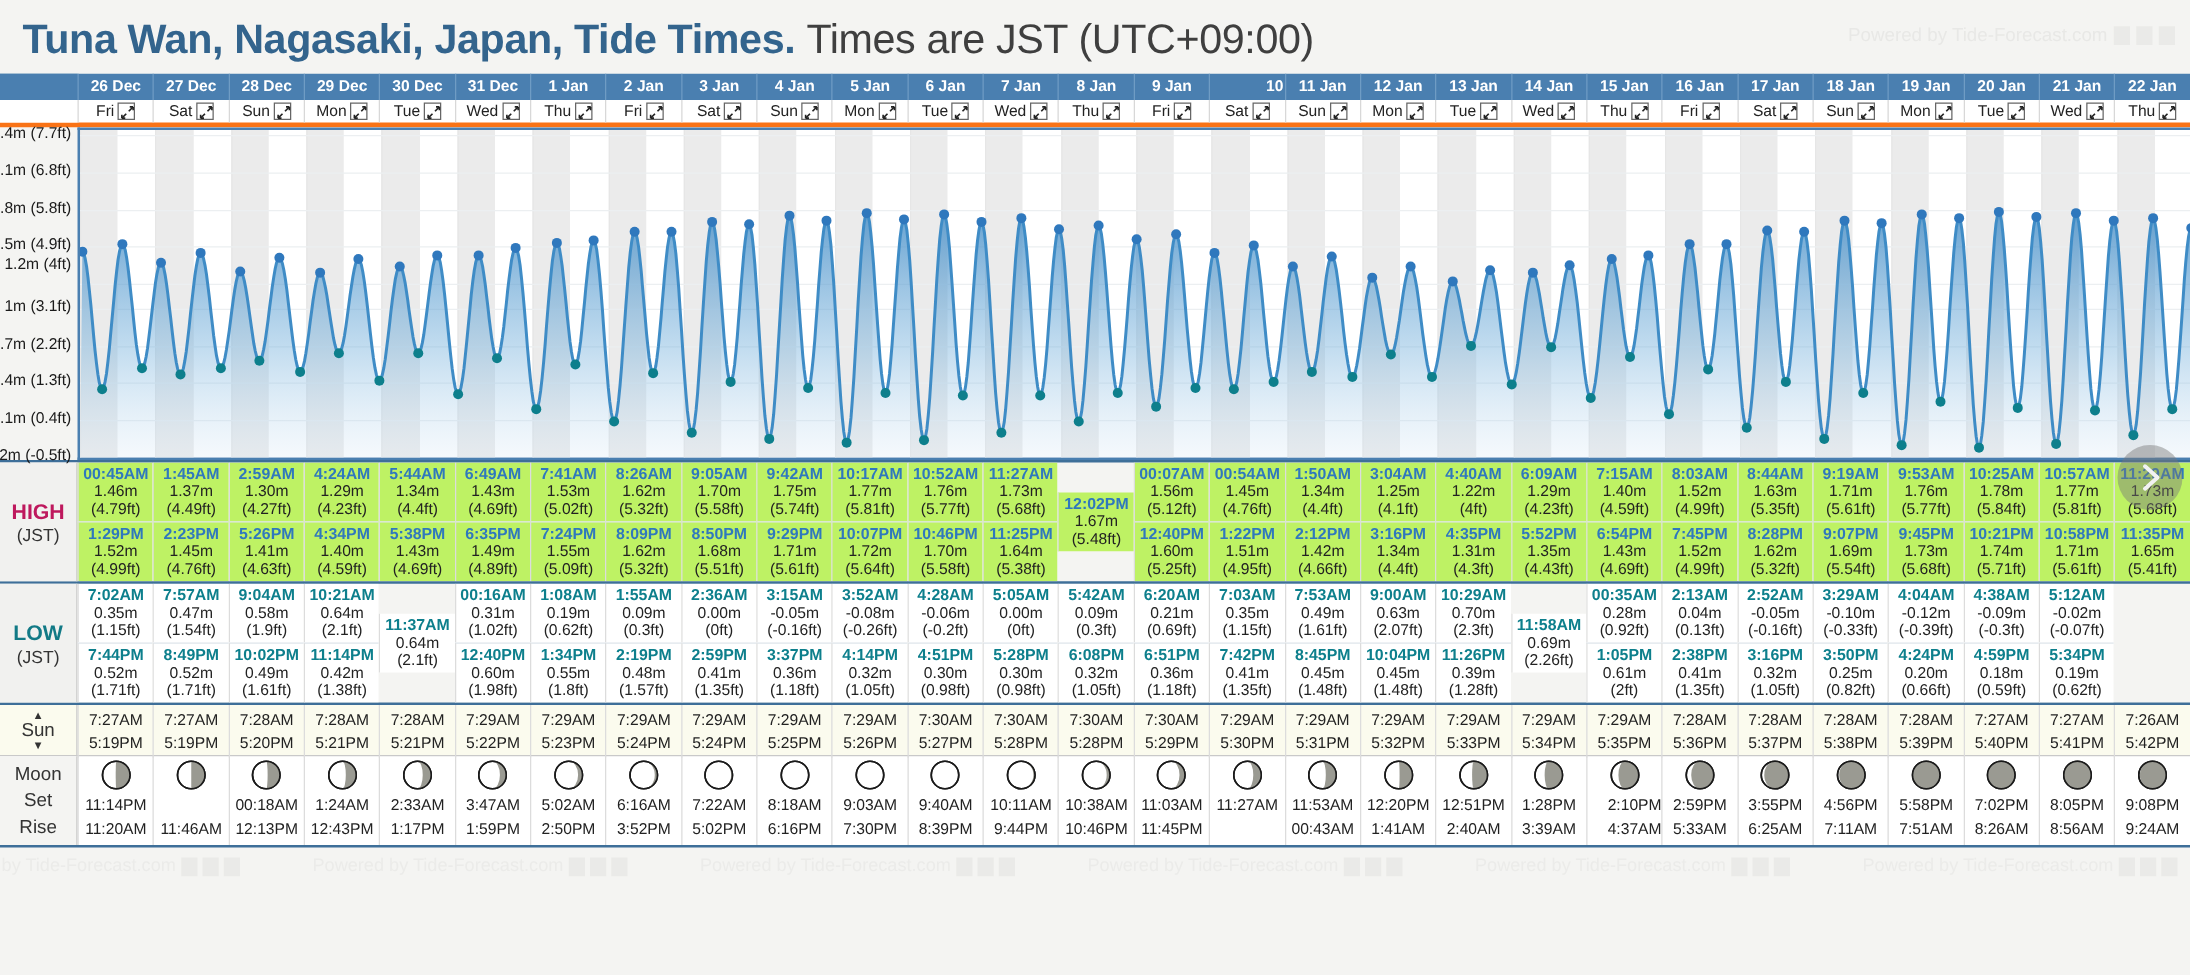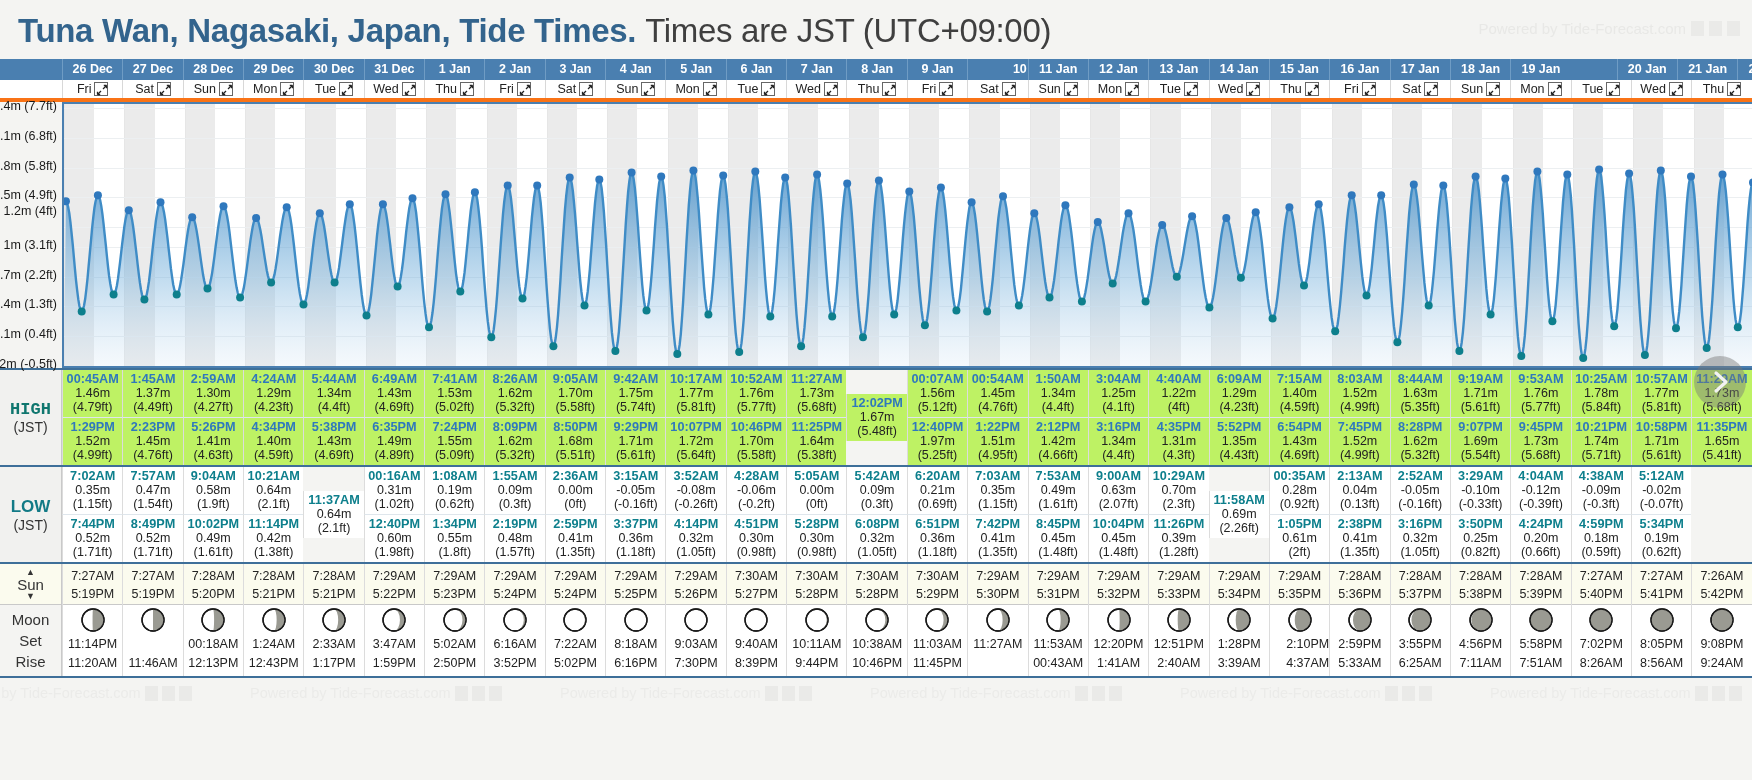--- a/index.html
+++ b/index.html
@@ -53,21 +53,21 @@
   .stripes { position:absolute; inset:0; }
   .stripe { position:absolute; top:0; bottom:0; width:27.3px; background:#ebebeb; }
   .gline { position:absolute; left:0; right:0; height:1px; background:#eceff1; }
   .vline { position:absolute; top:0; bottom:0; width:1px; background:#e6e6e6; }
   .plot svg { position:absolute; inset:0; }
 
   
   .tideblock .lab { background:#f1f1ef; border-right:1px solid #c9c9c9; }
   .labtitle { font-size:17px; font-weight:bold; }
   .labsub { font-size:14px; color:#333; }
-  .high .labtitle { color:#0f766e;font-family:Liberation Mono, monospace; }
+  .high .labtitle { color:#be185d; }
   .low  .labtitle { color:#127a86; }
 
   .tcell { border-left:1px solid #dcdcdc; padding:2px 0 3px; }
   .high .tcell { background:#bef264;text-align:center; }
   .low  .tcell { background:#fff; }
   .t-time { font-size:12.7px; font-weight:bold; line-height:14px; }
   .high .t-time { color:#2f78bd; }
   .low  .t-time { color:#0d7f8c; }
   .t-m  { font-size:12.5px; color:#222; line-height:14px; }
   .t-ft { font-size:12.5px; color:#222; line-height:14px; }
@@ -139,21 +139,21 @@
           <div class="c" style="flex: 0 0 60.3571px; width: 60.3571px; padding-left: 44px;">10 Jan</div>
           <div class="c" style="flex: 0 0 60.3571px; width: 60.3571px;">11 Jan</div>
           <div class="c" style="flex: 0 0 60.3571px; width: 60.3571px;">12 Jan</div>
           <div class="c" style="flex: 0 0 60.3571px; width: 60.3571px;">13 Jan</div>
           <div class="c" style="flex: 0 0 60.3571px; width: 60.3571px;">14 Jan</div>
           <div class="c" style="flex: 0 0 60.3571px; width: 60.3571px;">15 Jan</div>
           <div class="c" style="flex: 0 0 60.3571px; width: 60.3571px;">16 Jan</div>
           <div class="c" style="flex: 0 0 60.3571px; width: 60.3571px;">17 Jan</div>
           <div class="c" style="flex: 0 0 60.3571px; width: 60.3571px;">18 Jan</div>
           <div class="c" style="flex: 0 0 60.3571px; width: 60.3571px;">19 Jan</div>
-          <div class="c" style="flex: 0 0 60.3571px; width: 60.3571px; margin-left: 46px;">20 Jan</div>
+          <div class="c" style="flex: 0 0 60.3571px; width: 60.3571px;">20 Jan</div>
           <div class="c" style="flex: 0 0 60.3571px; width: 60.3571px;">21 Jan</div>
           <div class="c" style="flex: 0 0 60.3571px; width: 60.3571px;">22 Jan</div>
         </div>
     </div>
 
     <div class="row dayrow">
       <div class="lab"></div>
       <div class="cells" id="days-cells">
           <div class="c" style="flex: 0 0 60.3571px; width: 60.3571px;">
             <span>Fri</span>
@@ -841,21 +841,21 @@
             </div>
           </div>
           <div class="c" style="flex: 0 0 60.3571px; width: 60.3571px;">
             <div class="tcell">
               <div class="t-time">00:07AM</div>
               <div class="t-m">1.56m</div>
               <div class="t-ft">(5.12ft)</div>
             </div>
             <div class="tcell sep">
               <div class="t-time">12:40PM</div>
-              <div class="t-m">1.97m</div>
+              <div class="t-m">1.60m</div>
               <div class="t-ft">(5.25ft)</div>
             </div>
           </div>
           <div class="c" style="flex: 0 0 60.3571px; width: 60.3571px;">
             <div class="tcell">
               <div class="t-time">00:54AM</div>
               <div class="t-m">1.45m</div>
               <div class="t-ft">(4.76ft)</div>
             </div>
             <div class="tcell sep">

